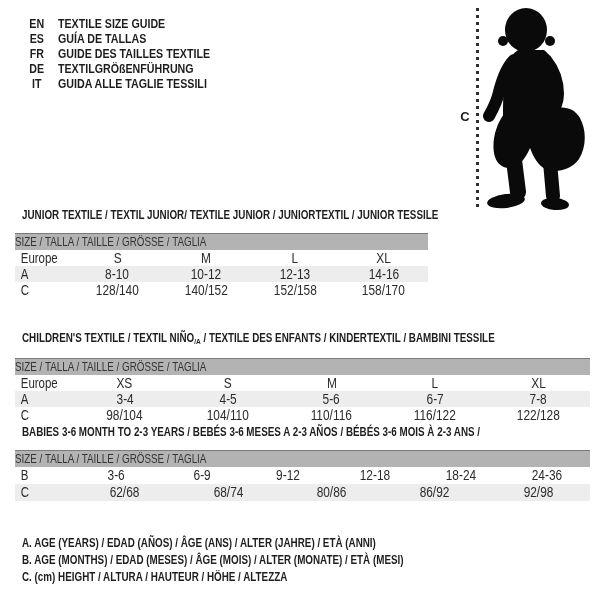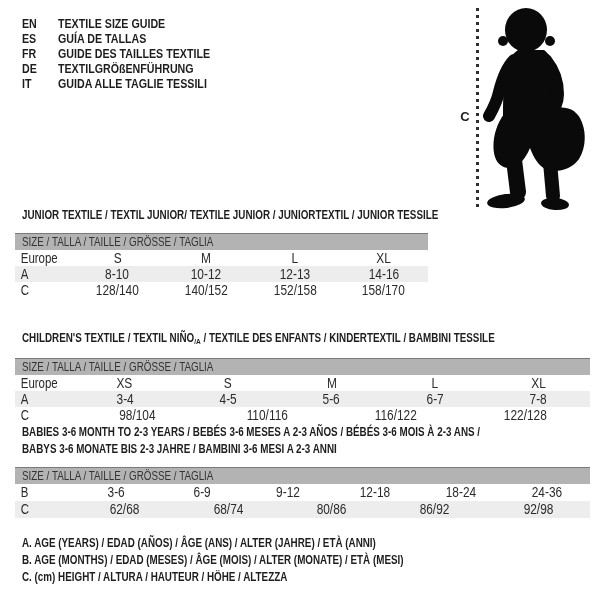--- a/index.html
+++ b/index.html
@@ -12,21 +12,21 @@
   *{margin:0;padding:0;box-sizing:border-box;}
   html,body{width:600px;height:600px;}
   body{
     position:relative;width:600px;height:600px;background:#ffffff;overflow:hidden;
     font-family:"Liberation Sans","DejaVu Sans",sans-serif;color:var(--ink);
   }
   .cond{display:inline-block;transform:scaleX(0.82);transform-origin:0 50%;white-space:nowrap;}
   .cond-c{display:inline-block;transform:scaleX(0.85);transform-origin:50% 50%;white-space:nowrap;}
 
   
-  .lang-block{position:absolute;left:22px;top:16px;font-weight:bold;font-size:13px;}
+  .lang-block{position:absolute;left:22px;top:16px;font-weight:bold;font-size:13px;text-align:center;}
   .lang-row{display:flex;height:15px;line-height:15px;}
   .lang-code{flex:0 0 36px;}
 
   
   .figure{position:absolute;left:445px;top:4px;width:155px;height:212px;}
   .dotted-line{
     position:absolute;left:31px;top:4px;width:3px;height:199px;
     background:repeating-linear-gradient(to bottom,#2e2e2e 0 3px,transparent 3px 7px);
   }
   .c-label{position:absolute;left:12px;top:105px;width:16px;text-align:center;
@@ -38,21 +38,21 @@
   .sec-junior{top:207px;}
   .sec-junior .tbl{width:413px;margin-top:8px;}
   .sec-children{top:330px;}
   .sec-children .tbl{width:575px;margin-top:11px;}
   .sec-babies{top:424px;}
   .sec-babies .tbl{width:575px;margin-top:6px;}
   .sec-title{height:17px;line-height:17px;padding-left:7px;font-weight:bold;font-size:12px;}
   .sub{font-size:8px;vertical-align:-2px;}
   .tbl-header{
     height:17px;line-height:16px;background:var(--header-bg);
-    border-top:1px solid var(--header-border);padding-left:7px;
+    border-top:1px solid var(--header-border);
     font-size:12px;color:#343434;margin-top:9px;
   }
   .t-row{display:flex;height:16px;line-height:16px;font-size:14px;color:#2b2b2b;}
   .sec-babies .t-row{height:17px;line-height:17px;}
   .t-row.shaded{background:var(--row-shade);}
   .row-label{flex:0 0 58px;padding-left:7px;}
   .cell{flex:1 1 0;text-align:center;}
 
   
   .footnotes{position:absolute;left:22px;top:535px;font-weight:bold;font-size:12px;}
@@ -150,29 +150,29 @@
           <span class="row-label cond">A</span>
           <span class="cell"><span class="cond-c">3-4</span></span>
           <span class="cell"><span class="cond-c">4-5</span></span>
           <span class="cell"><span class="cond-c">5-6</span></span>
           <span class="cell"><span class="cond-c">6-7</span></span>
           <span class="cell"><span class="cond-c">7-8</span></span>
         </div>
         <div class="t-row">
           <span class="row-label cond">C</span>
           <span class="cell"><span class="cond-c">98/104</span></span>
+          <span class="cell"><span class="cond-c">104/110</span></span>
           <span class="cell"><span class="cond-c">110/116</span></span>
           <span class="cell"><span class="cond-c">116/122</span></span>
           <span class="cell"><span class="cond-c">122/128</span></span>
         </div>
       </div>
     </div>
     <div class="section sec-babies">
       <div class="sec-title"><span class="cond"><span>BABIES 3-6 MONTH TO 2-3 YEARS / BEBÉS 3-6 MESES A 2-3 AÑOS / BÉBÉS 3-6 MOIS À 2-3 ANS /</span></span></div>
-      <div class="sec-title"><span class="cond"><span>BABYS 3-6 MONATE BIS 2-3 JAHRE / BAMBINI 3-6 MESI A 2-3 ANNI</span></span></div>
       <div class="tbl">
         <div class="tbl-header"><span class="cond">SIZE / TALLA / TAILLE / GRÖSSE / TAGLIA</span></div>
         <div class="t-row">
           <span class="row-label cond">B</span>
           <span class="cell"><span class="cond-c">3-6</span></span>
           <span class="cell"><span class="cond-c">6-9</span></span>
           <span class="cell"><span class="cond-c">9-12</span></span>
           <span class="cell"><span class="cond-c">12-18</span></span>
           <span class="cell"><span class="cond-c">18-24</span></span>
           <span class="cell"><span class="cond-c">24-36</span></span>

